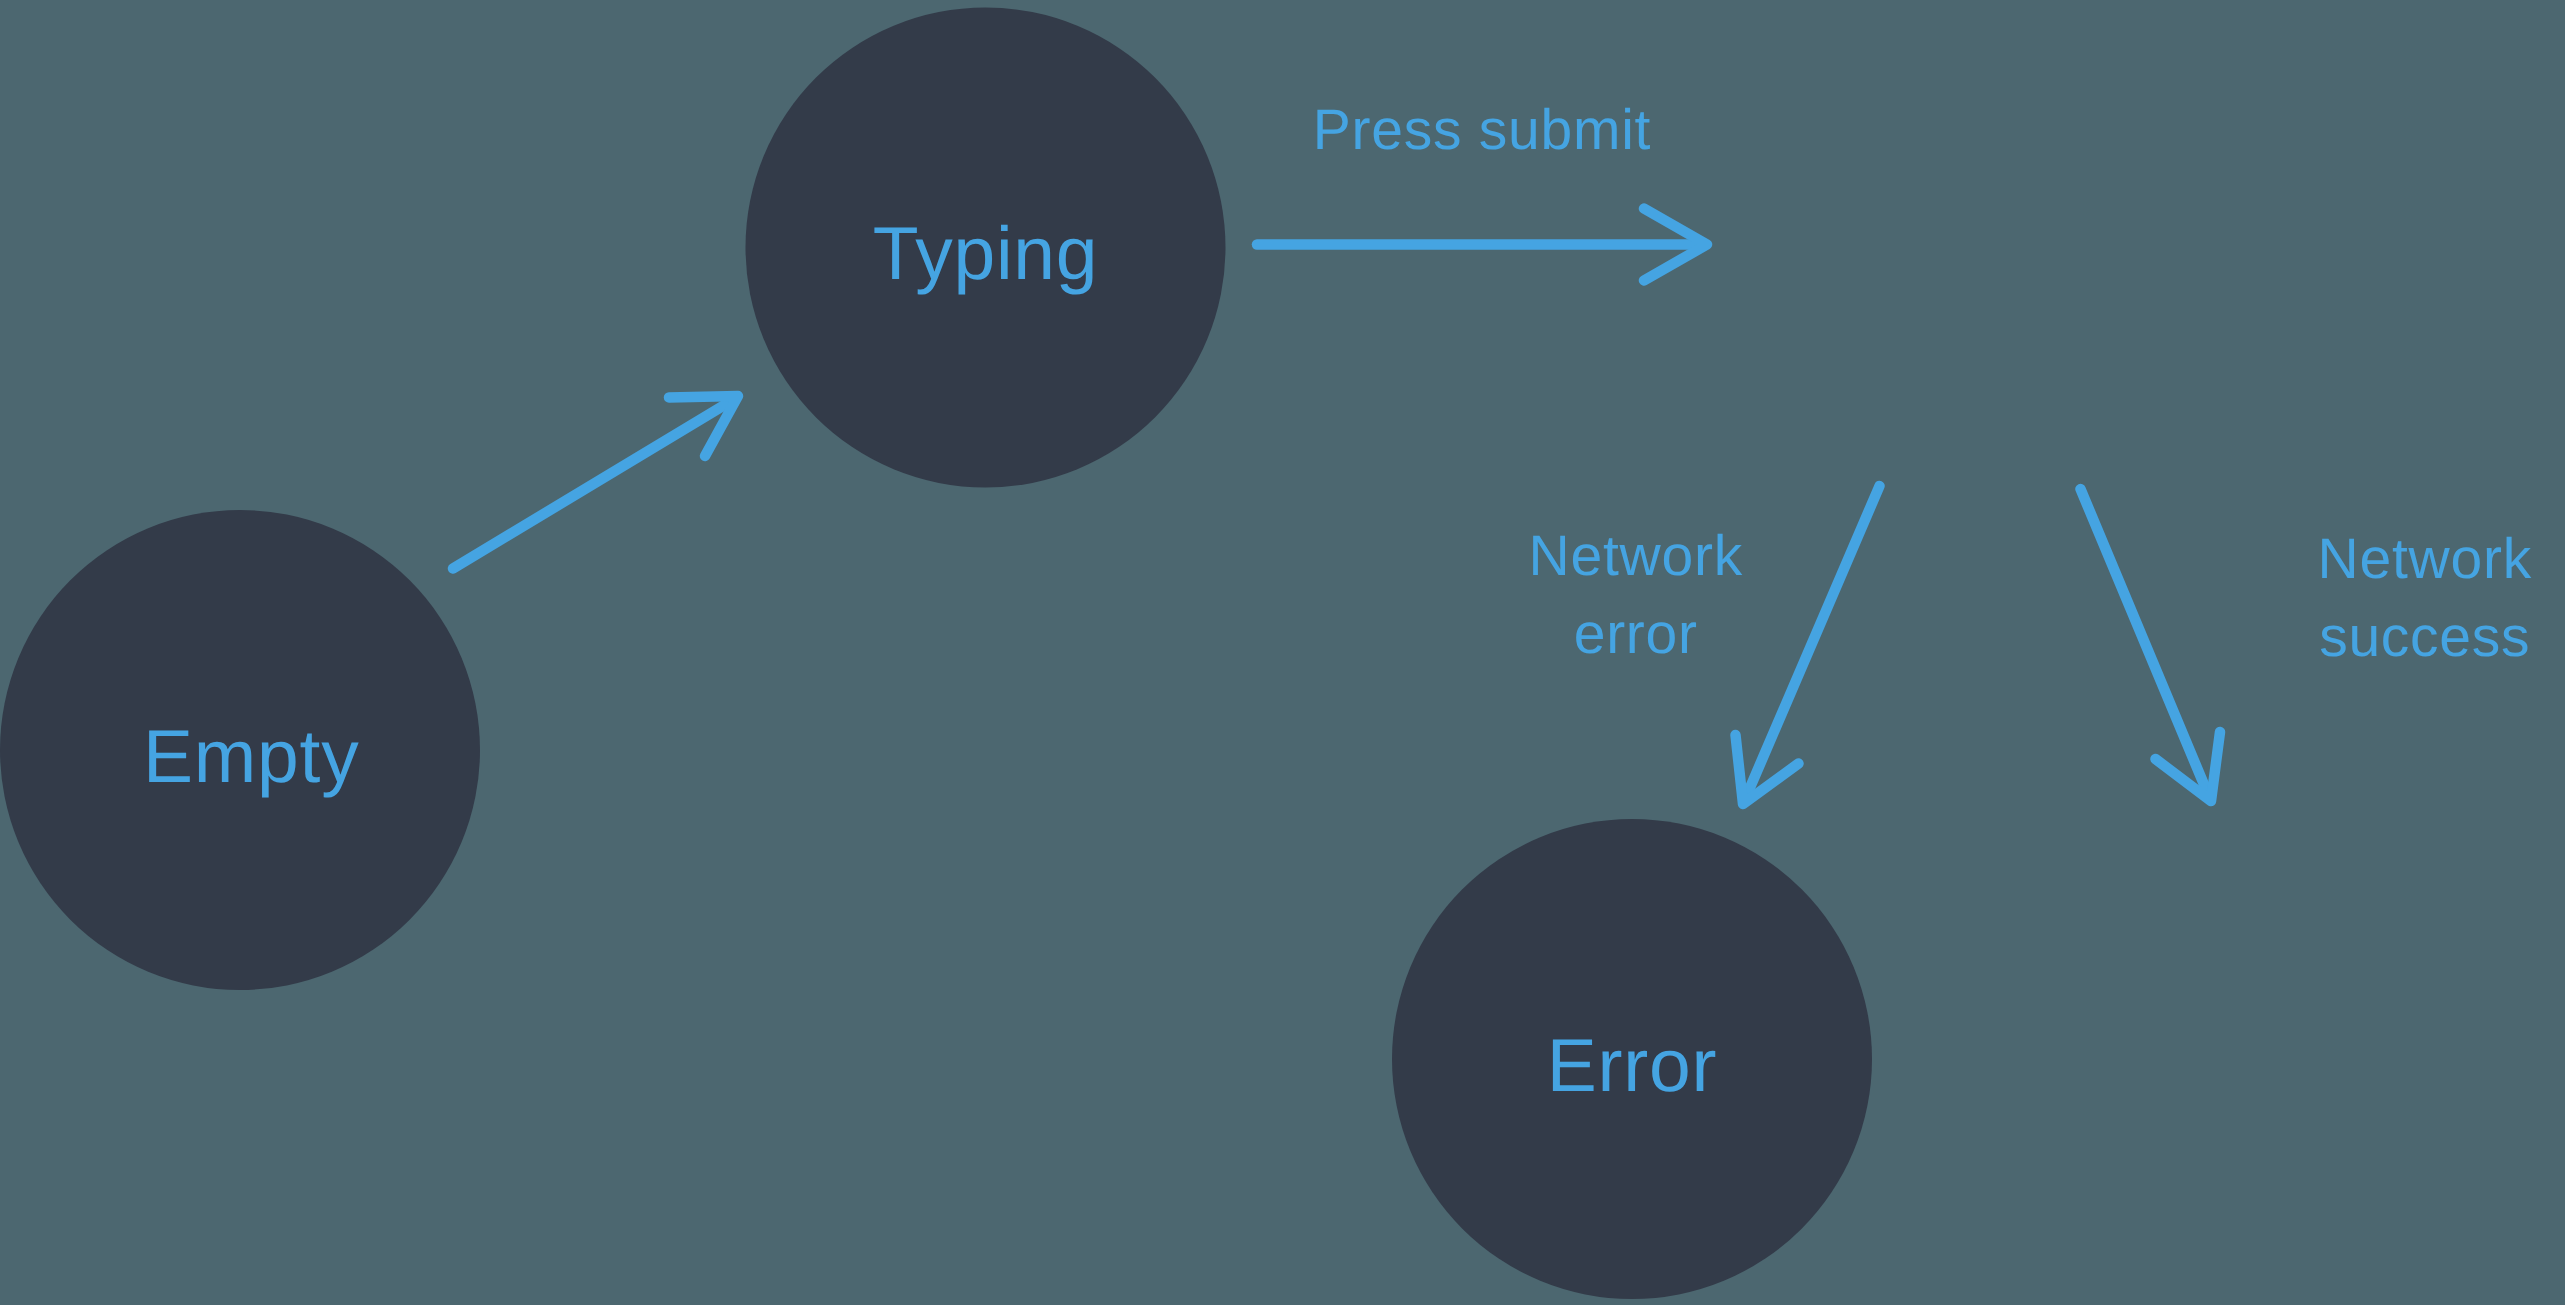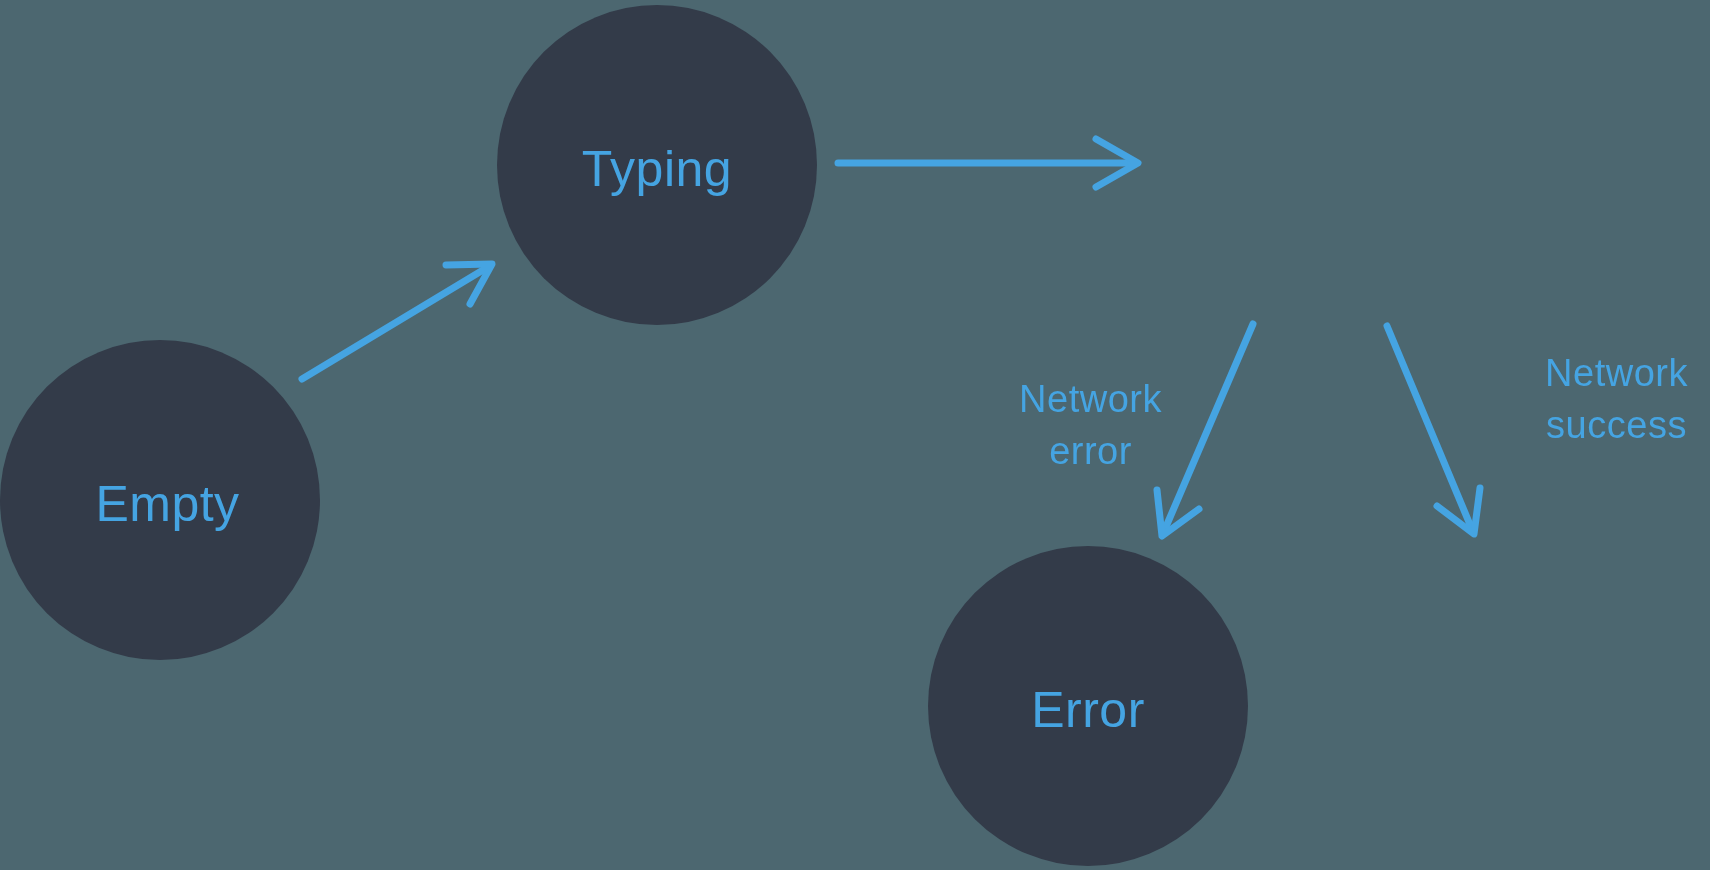--- a/index.html
+++ b/index.html
@@ -94,18 +94,19 @@
     <span class="node-label">Typing</span>
   </div>
 
 
   <div class="node" style="left:928px; top:546px;">
     <span class="node-label">Error</span>
   </div>
 
 
 
+  <div class="edge-label nowrap" style="left:828px; top:61px; width:320px;">Press submit</div>
 
-  <div class="edge-label" style="left:1003px; top:345px; width:175px;margin-top:28px;">Network error</div>
+  <div class="edge-label" style="left:1003px; top:345px; width:175px;">Network error</div>
 
   <div class="edge-label" style="left:1524px; top:347px; width:185px;">Network success</div>
 
 </div>
 
 </body></html>

